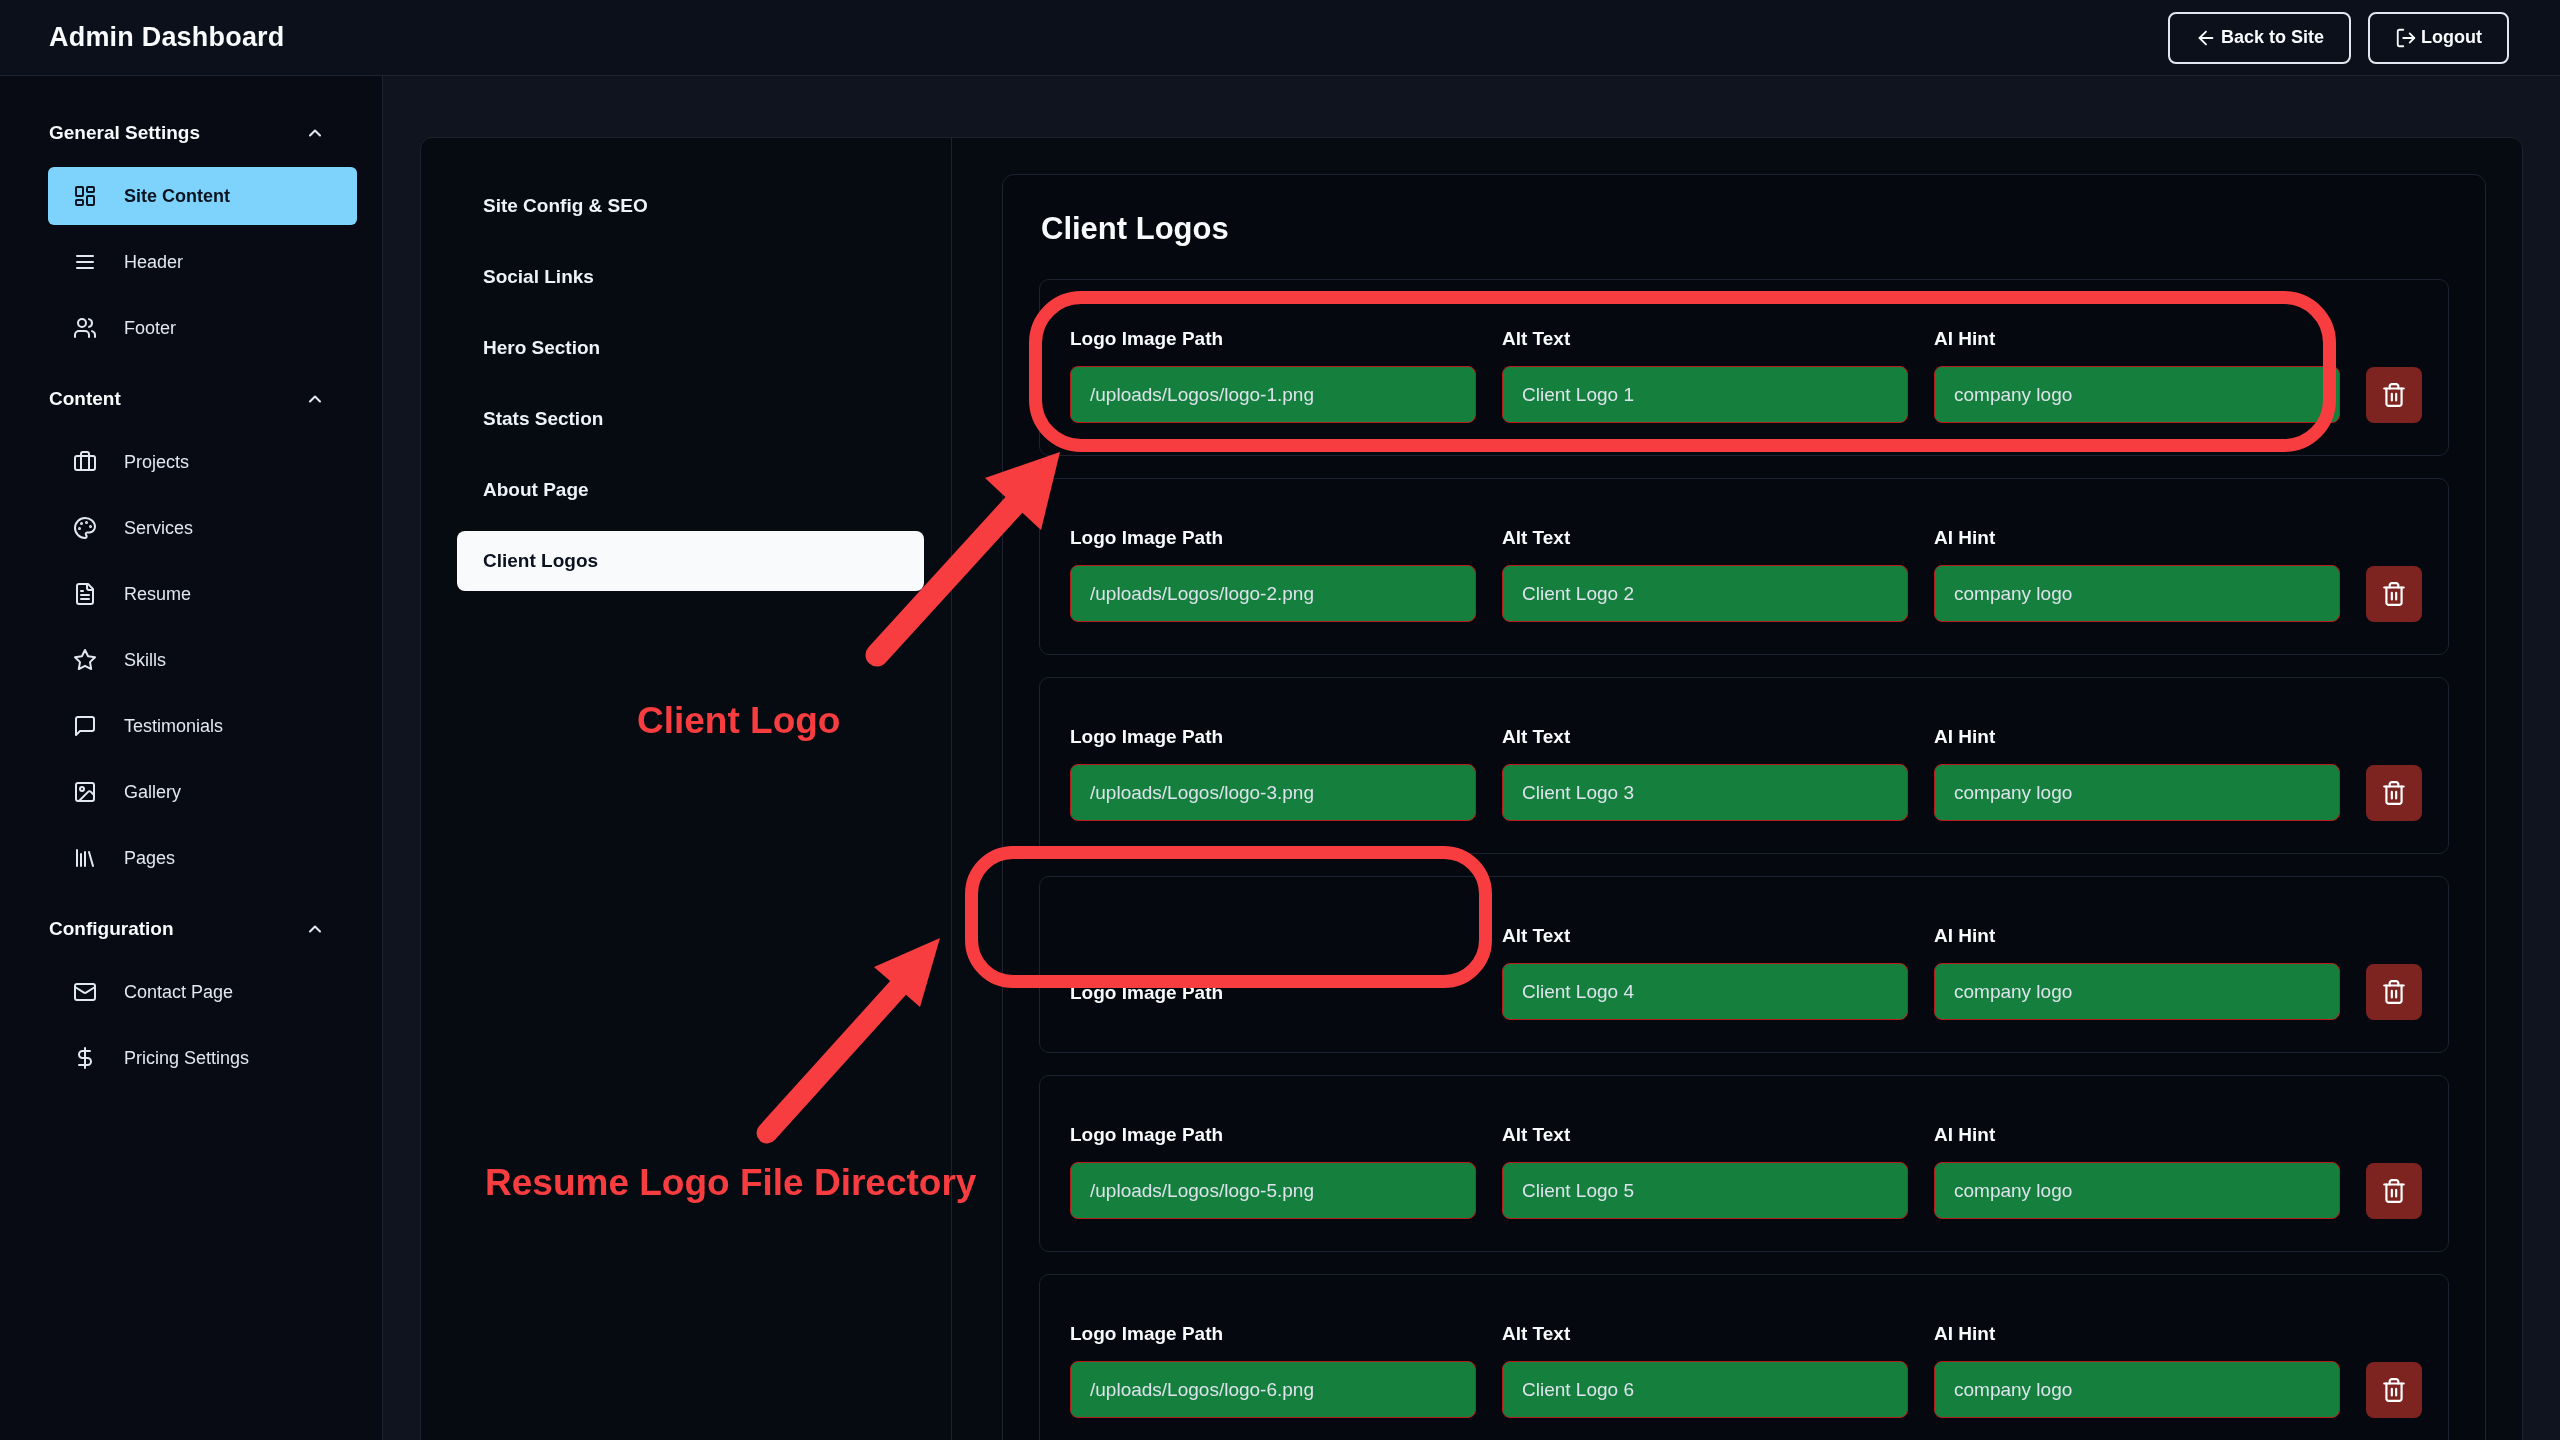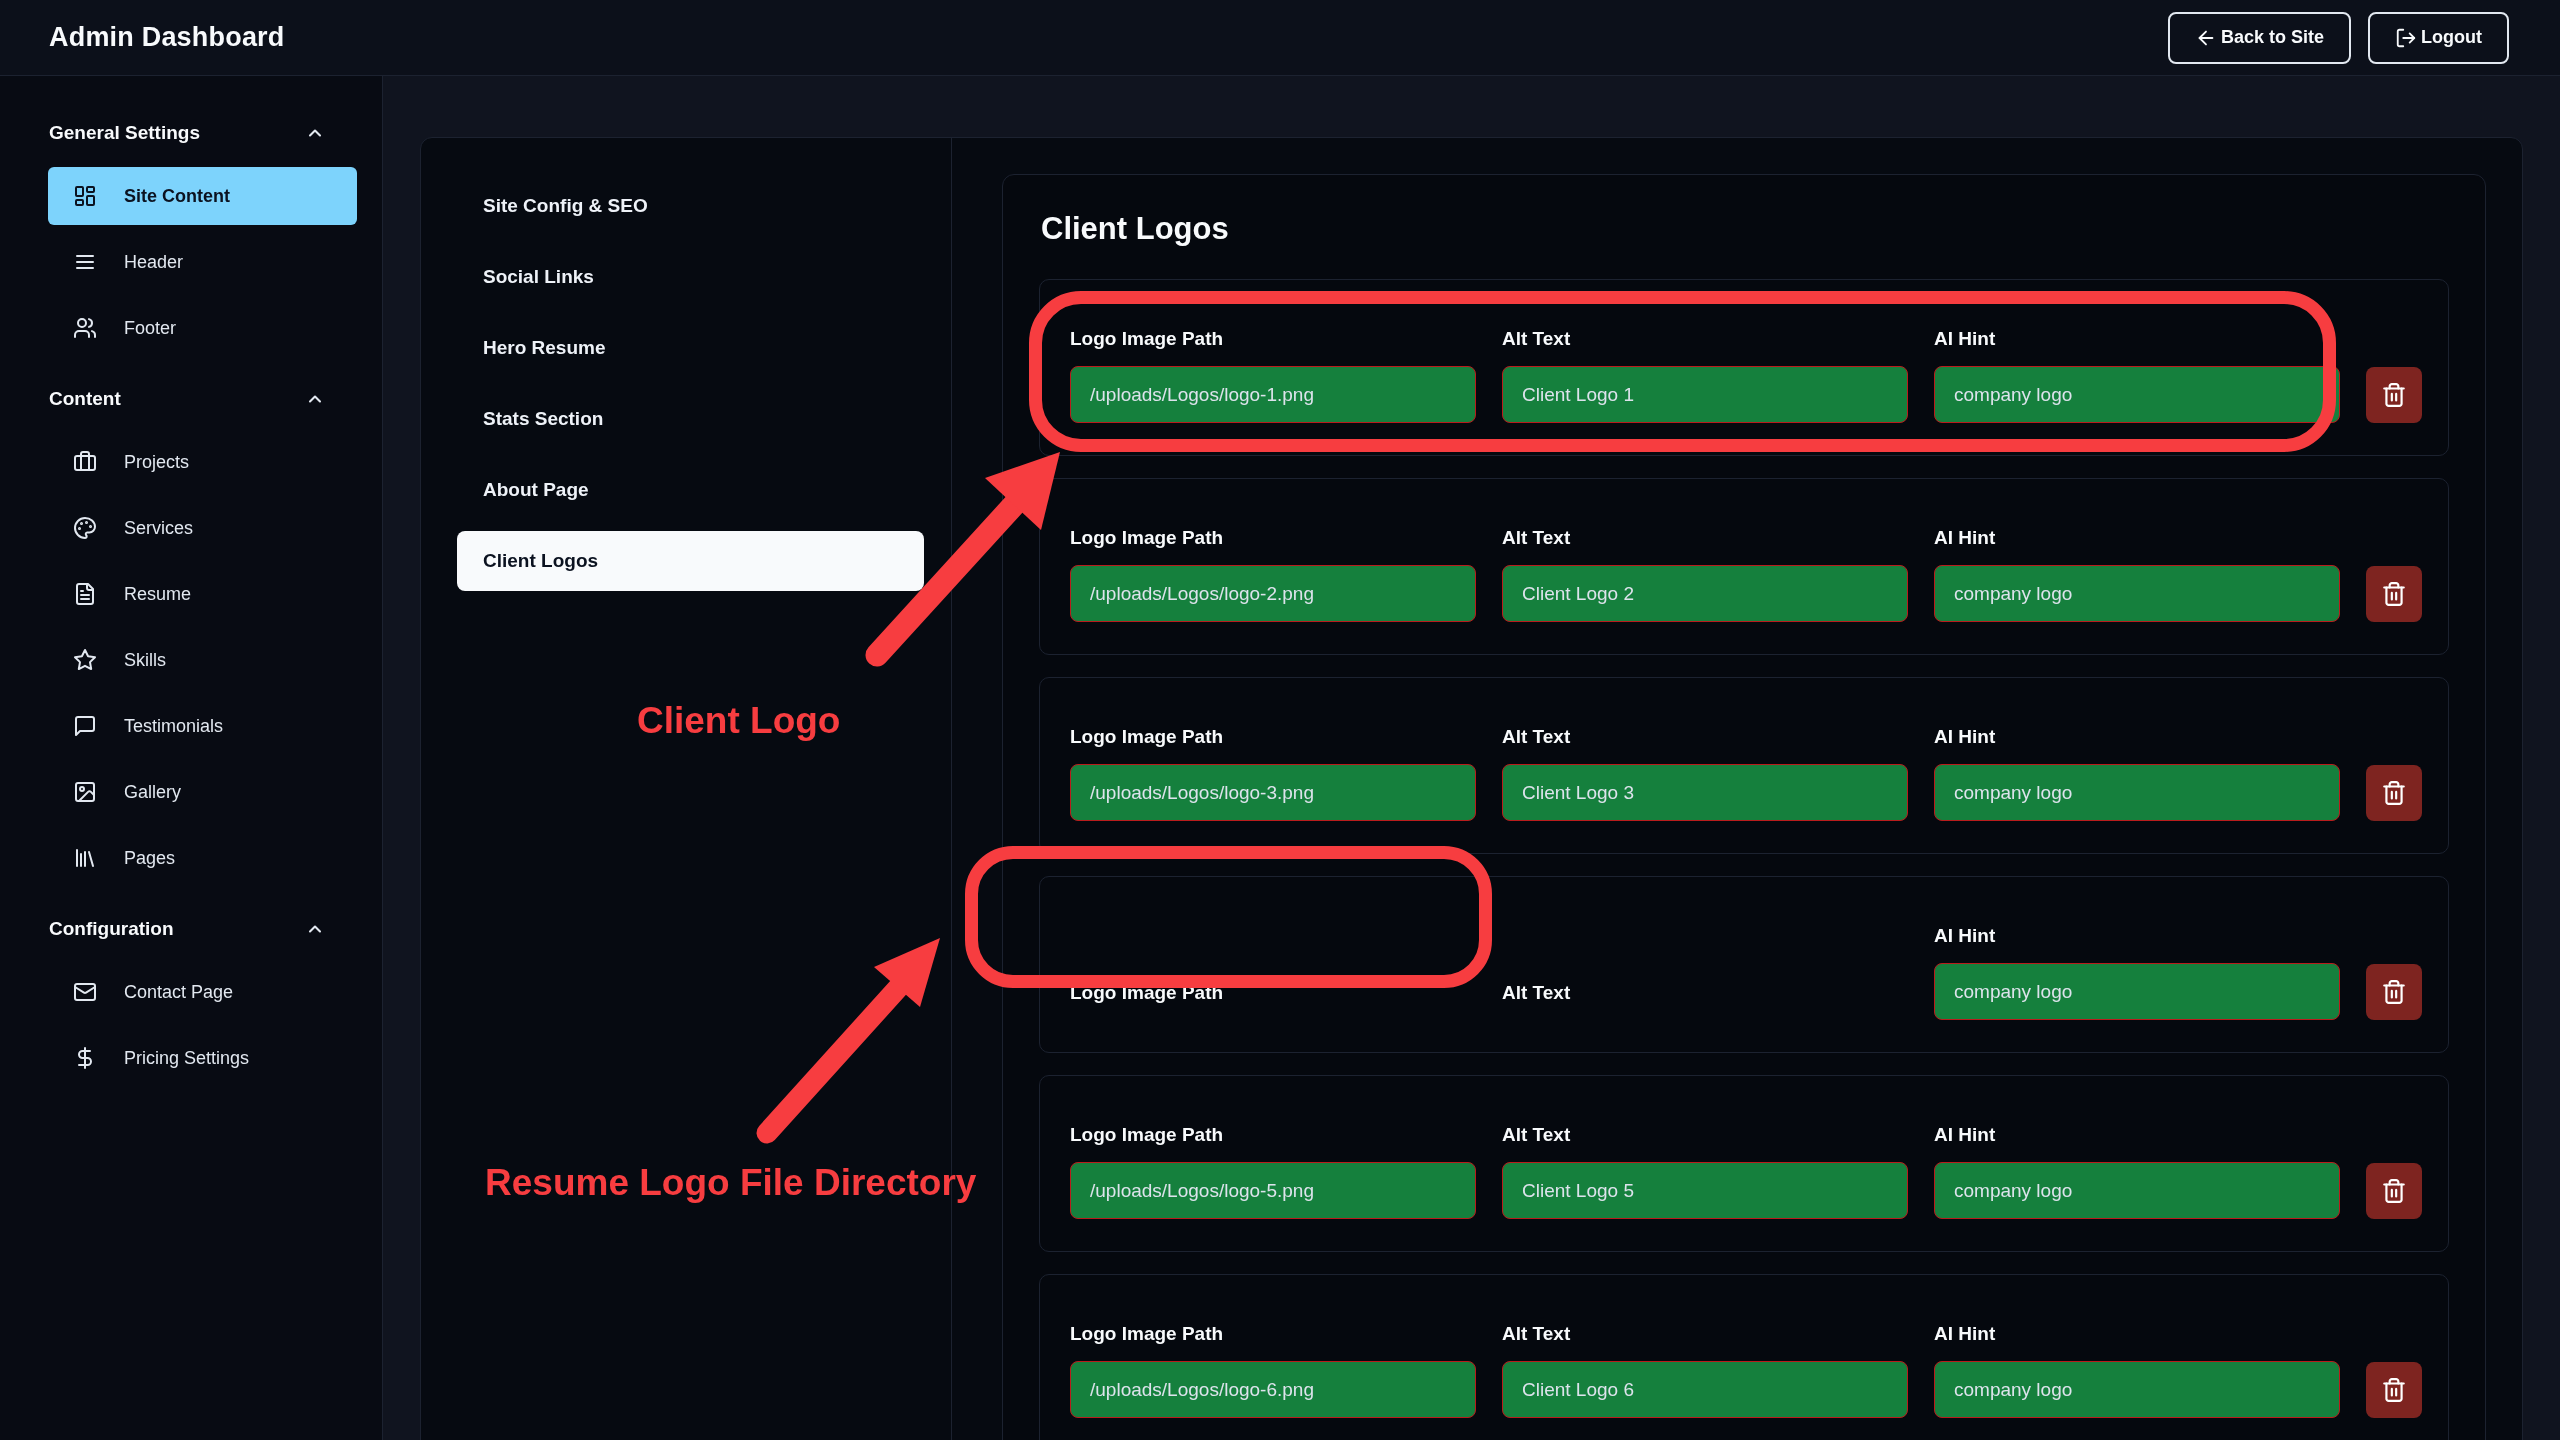--- a/index.html
+++ b/index.html
@@ -285,21 +285,21 @@
       </div>
     </div>
   </aside>
 
   <div class="content">
     <div class="panel">
 
       <div class="navcol">
         <div class="nav-item">Site Config &amp; SEO</div>
         <div class="nav-item">Social Links</div>
-        <div class="nav-item">Hero Resume</div>
+        <div class="nav-item">Hero Section</div>
         <div class="nav-item">Stats Section</div>
         <div class="nav-item">About Page</div>
         <div class="nav-item active">Client Logos</div>
       </div>
 
       <div class="maincol">
         <div class="card">
           <h2 class="card-title">Client Logos</h2>
           <div id="logo-rows">
   <div class="logo-row">
@@ -379,20 +379,21 @@
       </span>
     </button>
   </div>
 
   <div class="logo-row">
     <div>
       <label class="field-label">Logo Image Path</label>
     </div>
     <div>
       <label class="field-label">Alt Text</label>
+      <input class="field-input" type="text" value="Client Logo 4" style="">
     </div>
     <div>
       <label class="field-label">AI Hint</label>
       <input class="field-input" type="text" value="company logo" style="">
     </div>
     <button class="trash-btn">
       <span style="display:inline-flex">
         <svg viewBox="0 0 24 24" fill="none" stroke="currentColor" stroke-width="2" stroke-linecap="round" stroke-linejoin="round">
                       <path d="M3 6h18"></path>
                       <path d="M19 6v14c0 1-1 2-2 2H7c-1 0-2-1-2-2V6"></path>

